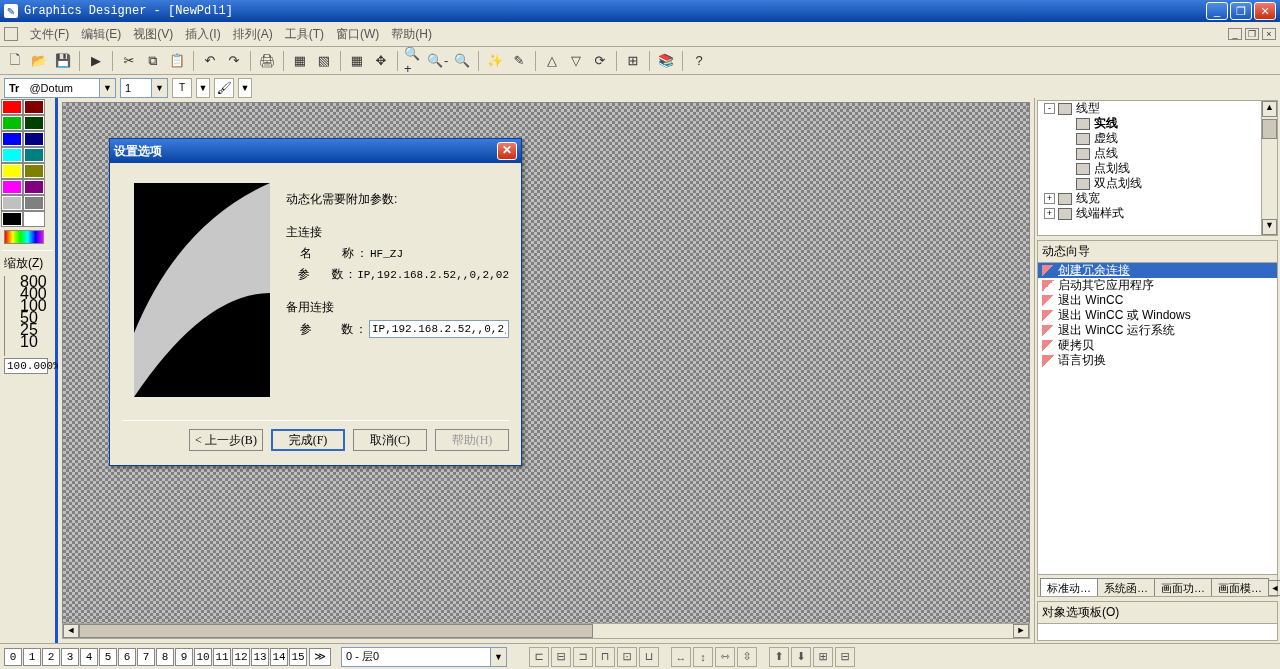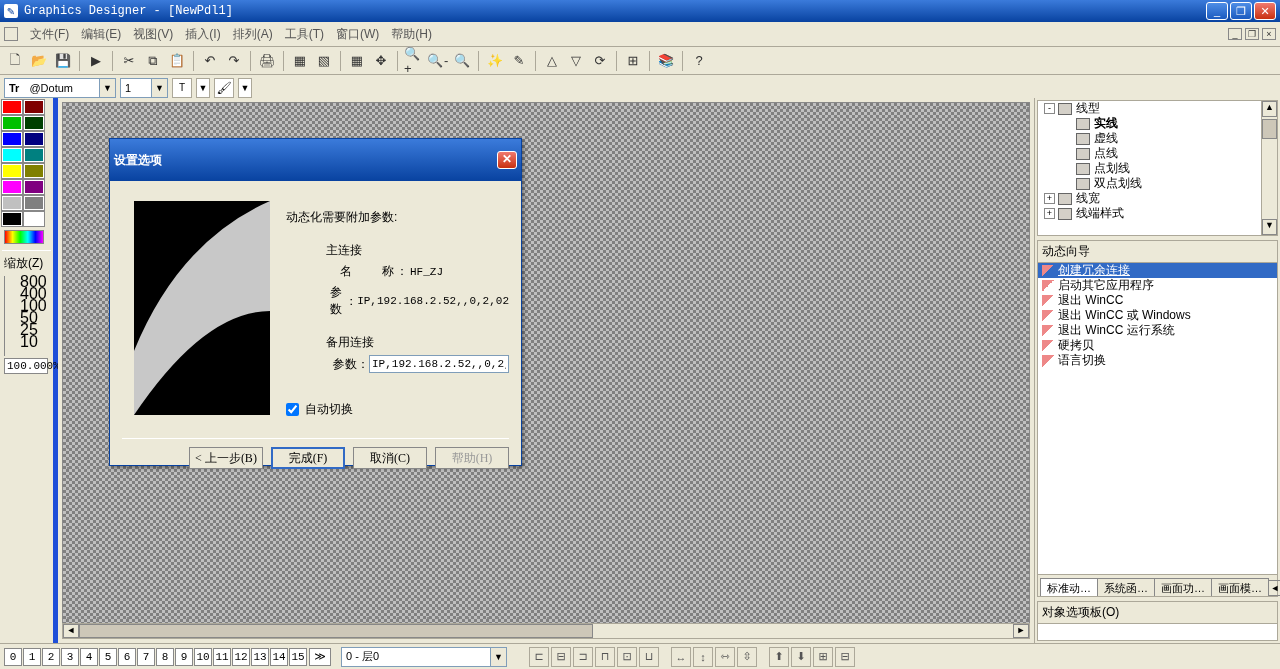--- a/index.html
+++ b/index.html
@@ -29,21 +29,21 @@
 .fontbar { height: 26px; background: #ece9d8; border-bottom: 1px solid #aca899; display: flex; align-items: center; padding: 2px 4px; gap: 4px; }
 .fontbar .combo { height: 20px; border: 1px solid #7f9db9; background: #fff; display: flex; align-items: center; font-family: "Courier New"; font-size: 11px; }
 .fontbar .combo .val { padding: 0 4px; }
 .fontbar .combo .arr { width: 16px; height: 18px; background: #ece9d8; border-left: 1px solid #7f9db9; text-align: center; font-size: 9px; line-height:18px;}
 .fontbar .picker { width: 20px; height: 20px; border: 1px solid #aca899; background: #fff; }
 
 
 .main { position: absolute; top: 98px; left: 0; right: 0; bottom: 26px; display: flex; }
 
 
-.leftpane { width: 58px; background: #ece9d8; border-right: 5px solid #1d4ed8; padding: 2px; }
+.leftpane { width: 58px; background: #ece9d8; border-right: 3px solid #1d4ed8; padding: 2px; }
 .swatches { display: grid; grid-template-columns: 20px 20px; gap: 2px; margin-bottom:4px;}
 .swatch { width: 20px; height: 14px; border: 1px solid #fff; outline: 1px solid #888; }
 .zoomlbl { font-size: 12px; margin: 4px 2px; }
 .zoomticks { display:flex; gap:2px; font-size:16px; margin-left:2px; line-height:12px;}
 .zoomticks .bar { width:14px; height:80px; border-left:1px solid #888; position:relative;}
 .zoomval { border:1px solid #888; background:#fff; font-family:"Courier New"; font-size:11px; padding:1px 2px; width:44px; margin:2px;}
 
 
 .canvaswrap { flex: 1; position: relative; background: #ece9d8; }
 .canvas { position:absolute; inset:4px 4px 4px 4px; background: repeating-conic-gradient(#808080 0% 25%, #c0c0c0 0% 50%) 0 0/6px 6px; border: 1px solid #888;}
@@ -83,29 +83,29 @@
 .layertab { width:18px; height:18px; border:1px solid #888; background:#fff; text-align:center; font-size:11px; line-height:16px; font-family:"Courier New";}
 .bottombar .sep{ width:6px;}
 .layercombo { height:20px; width:166px; border:1px solid #7f9db9; background:#fff; display:flex; align-items:center;}
 .layercombo .val{ flex:1; padding:0 4px; font-size:11px;}
 .layercombo .arr{ width:16px; height:18px; background:#ece9d8; border-left:1px solid #7f9db9; text-align:center; font-size:9px; line-height:18px;}
 .alignset{ display:flex; gap:2px; margin-left:20px;}
 .abtn{ width:20px; height:20px; border:1px solid #aca899; display:flex; align-items:center; justify-content:center; font-size:11px; color:#555;}
 
 
 .dialog { position:absolute; left:109px; top:138px; width:413px; height:328px; border:1px solid #0842a0; box-shadow: 2px 2px 4px rgba(0,0,0,0.4); background:#ece9d8; z-index:100;}
-.dlg-title { height:42px; background:linear-gradient(to bottom,#3b7bdb,#0842a0); color:#fff; display:flex; align-items:center; padding:0 4px; font-size:12px; font-weight:bold;}
+.dlg-title { height:24px; background:linear-gradient(to bottom,#3b7bdb,#0842a0); color:#fff; display:flex; align-items:center; padding:0 4px; font-size:12px; font-weight:bold;}
 .dlg-title .spacer{flex:1}
 .dlg-close{ width:20px; height:18px; background:linear-gradient(to bottom,#f07a6f,#c83010); border:1px solid #fff; border-radius:3px; text-align:center; color:#fff; font-weight:bold; font-size:12px; line-height:14px;}
 .dlg-body{ position:relative; height:calc(100% - 24px); }
 .dlg-img{ position:absolute; left:24px; top:20px; width:136px; height:214px; background:#000;}
 .dlg-img svg{width:100%;height:100%;}
 .dlg-content{ position:absolute; left:176px; top:20px; right:12px; font-size:12px; font-family:SimSun;}
 .dlg-content .lbl{ margin:8px 0;}
-.dlg-content .section{ margin-top:16px;margin-left:40px;}
+.dlg-content .section{ margin-top:16px;}
 .dlg-content .row{ display:flex; align-items:center; margin:4px 0;}
 .dlg-content .key{ width:54px; text-align:justify; text-align-last:justify;}
 .dlg-content .colon{ width:16px; text-align:center;}
 .dlg-content .val{ font-family:"Courier New"; font-size:11px;}
 .dlg-content input[type=text]{ font-family:"Courier New"; font-size:11px; border:1px solid #7f9db9; height:18px; padding:0 2px; width:140px;}
 .dlg-content .chk{ display:flex; align-items:center; margin-top:28px;}
 .dlg-content .chk input{ margin-right:6px;}
 .dlg-btns{ position:absolute; bottom:14px; right:12px; left:12px; display:flex; justify-content:flex-end; gap:8px;}
 .dlg-btns button{ width:74px; height:22px; background:#ece9d8; border:1px solid #888; font-size:12px; font-family:SimSun;}
 .dlg-btns button.default{ border:2px solid #316ac5;}
@@ -440,24 +440,20 @@
       </div>
       <div class="section">
         <div>备用连接</div>
         <div class="row">
           <span style="width:14px"></span>
           <span class="key">参数</span>
           <span class="colon">：</span>
           <input type="text" value="IP,192.168.2.52,,0,2,02" style="">
         </div>
       </div>
-      <label class="chk">
-        <input type="checkbox" checked="" style="">
-        <span>自动切换</span>
-      </label>
     </div>
     <div class="dlg-sep"></div>
     <div class="dlg-btns">
       <button>&lt; 上一步(B)</button>
       <button class="default">完成(F)</button>
       <button>取消(C)</button>
       <button disabled="">帮助(H)</button>
     </div>
   </div>
 </div>

